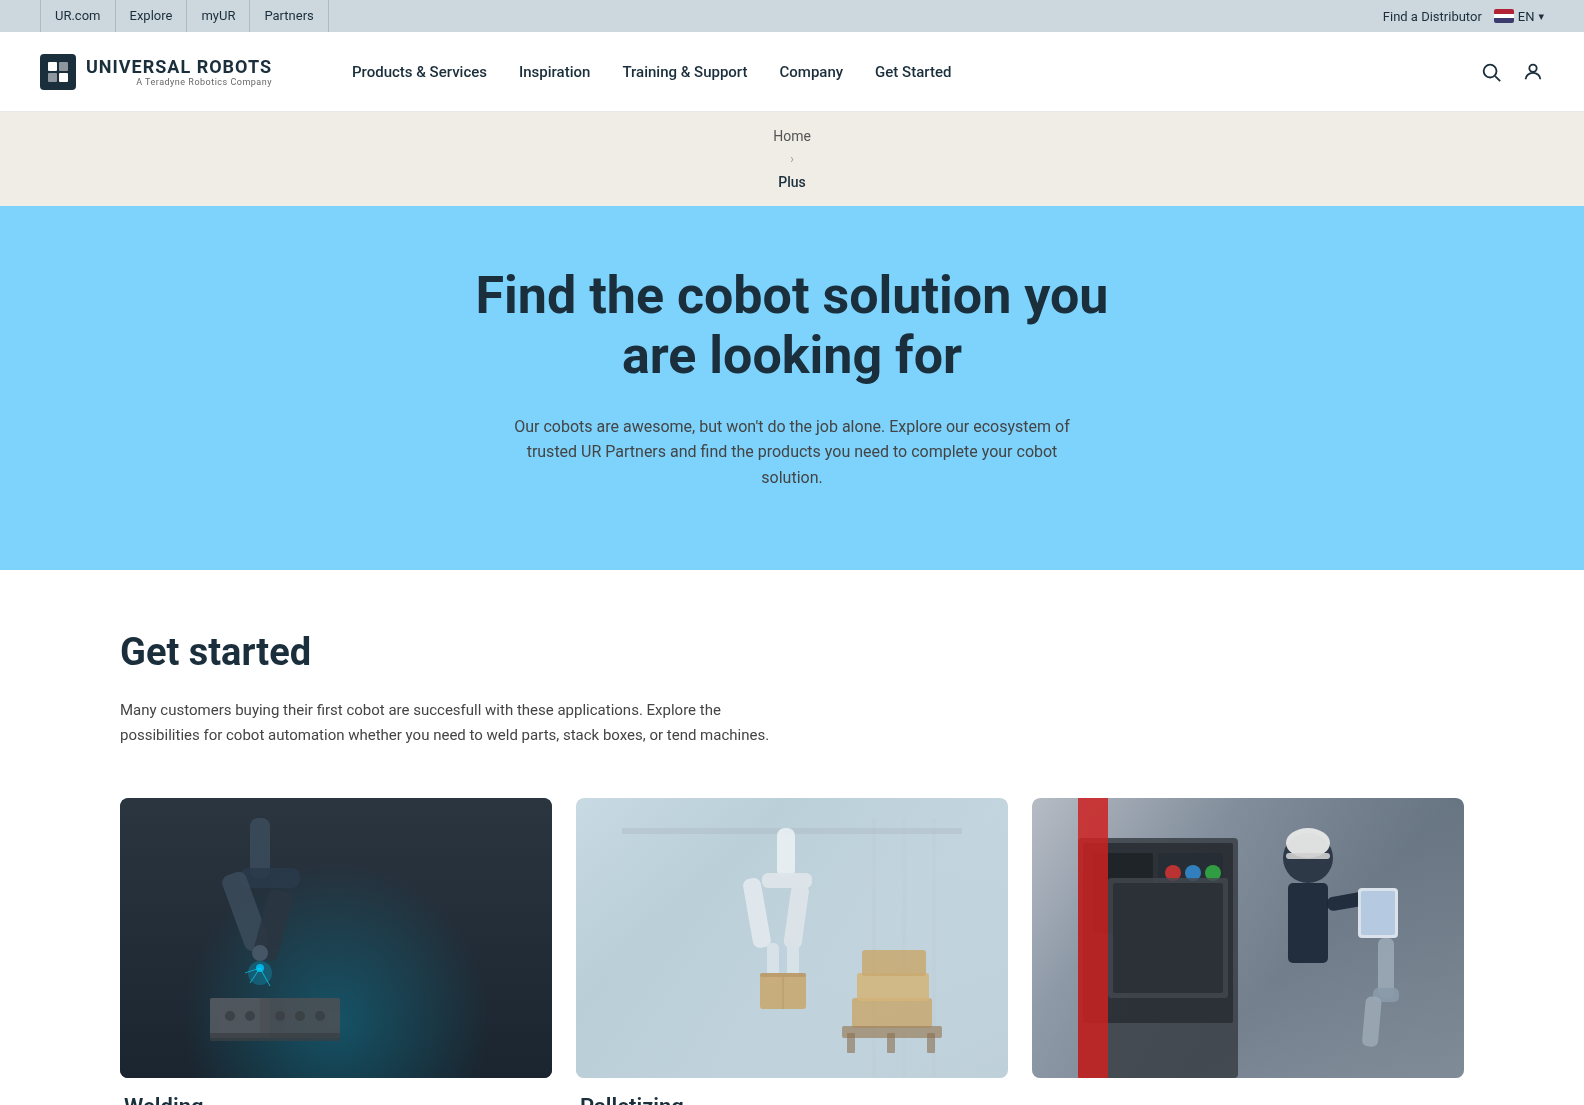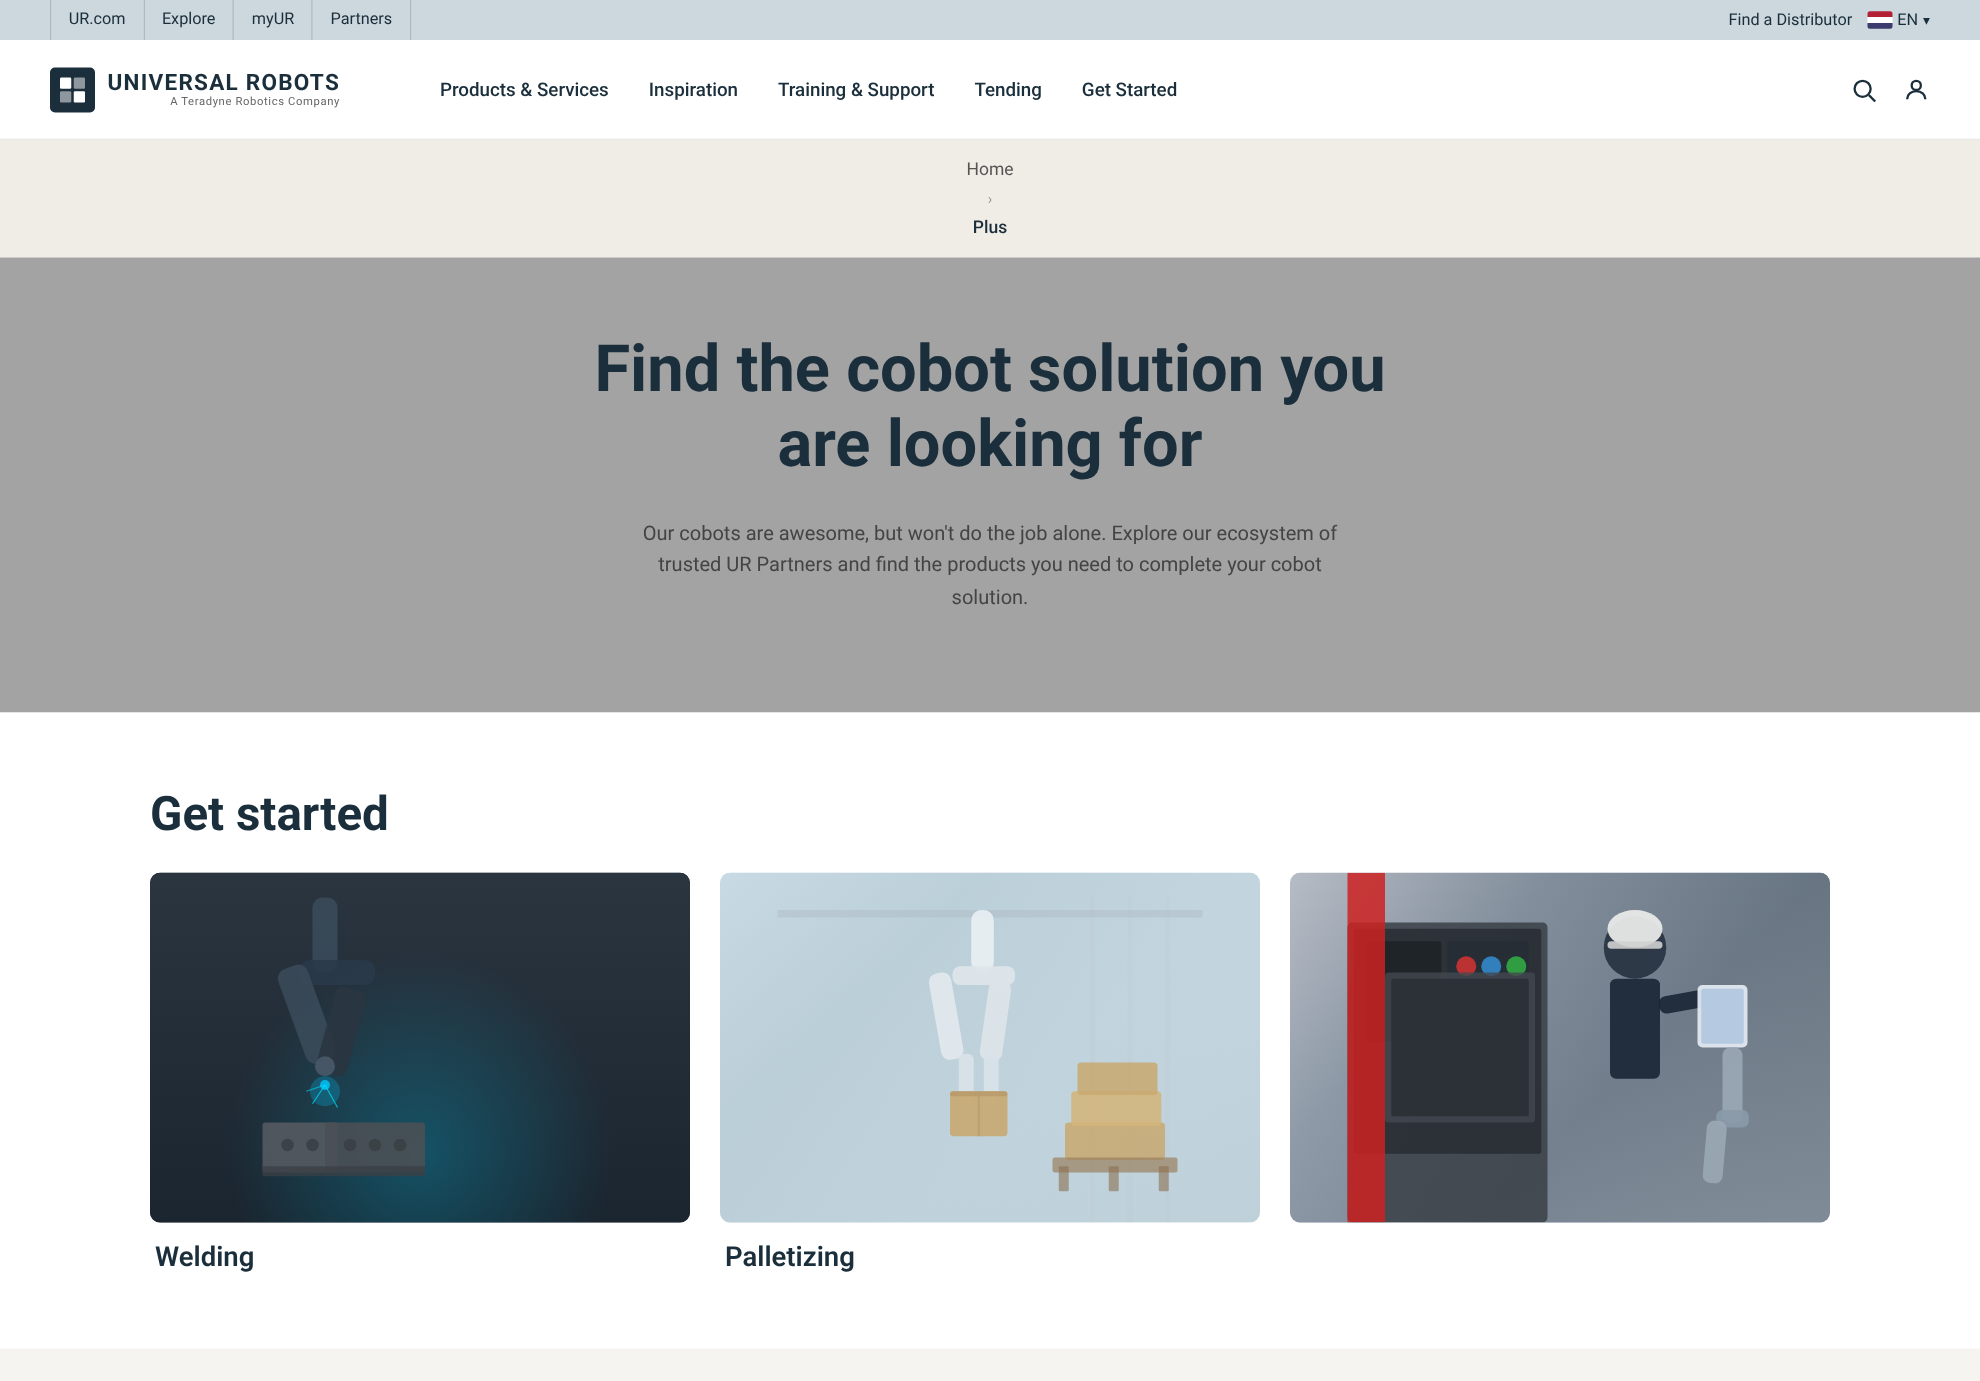--- a/index.html
+++ b/index.html
@@ -83,21 +83,21 @@
       font-size: 14px;
       color: #555;
       flex-direction: column;
     }
     .breadcrumb a { color: #555; text-decoration: none; }
     .breadcrumb-sep { color: #999; font-size: 12px; }
     .breadcrumb-current { color: #1a2e3b; font-weight: 500; }
 
     
     .hero {
-      background: #a3a3a3;
+      background: #7dd3fc;
       text-align: center;
       padding: 60px 40px 80px;
     }
     .hero-title {
       font-size: 52px;
       font-weight: 700;
       color: #1a2e3b;
       line-height: 1.15;
       max-width: 700px;
       margin: 0 auto 28px;
@@ -242,21 +242,21 @@
     <div class="logo-text">
       <span class="logo-main">UNIVERSAL ROBOTS</span>
       <span class="logo-sub">A Teradyne Robotics Company</span>
     </div>
   </a>
 
   <nav>
     <a class="nav-link">Products &amp; Services</a>
     <a class="nav-link">Inspiration</a>
     <a class="nav-link">Training &amp; Support</a>
-    <a class="nav-link">Tending</a>
+    <a class="nav-link">Company</a>
     <a class="nav-link">Get Started</a>
   </nav>
 
   <div class="header-icons">
     <button class="icon-btn">
       <svg width="22" height="22" viewBox="0 0 24 24" fill="none" stroke="currentColor" stroke-width="2">
         <circle cx="11" cy="11" r="7"></circle>
         <line x1="16.5" y1="16.5" x2="22" y2="22"></line>
       </svg>
     </button>
@@ -275,20 +275,21 @@
   <span class="breadcrumb-current">Plus</span>
 </div>
 
 <section class="hero">
   <h1 class="hero-title">Find the cobot solution you are looking for</h1>
   <p class="hero-desc">Our cobots are awesome, but won't do the job alone. Explore our ecosystem of trusted UR Partners and find the products you need to complete your cobot solution.</p>
 </section>
 
 <main class="main-content">
   <h2 class="section-title">Get started</h2>
+  <p class="section-desc">Many customers buying their first cobot are succesfull with these applications. Explore the possibilities for cobot automation whether you need to weld parts, stack boxes, or tend machines.</p>
 
   <div class="cards-grid">
 
     <div class="card">
       <div class="card-image-placeholder card-image-welding">
         <svg class="robot-arm" style="position:absolute;top:10px;left:50px;z-index:4;" width="200" height="220" viewBox="0 0 200 220" fill="none">
 
           <rect x="80" y="10" width="20" height="60" rx="8" fill="#3a4a5a" opacity="0.9"></rect>
           <rect x="70" y="60" width="60" height="20" rx="8" fill="#2a3a4a" opacity="0.9"></rect>
           <rect x="50" y="70" width="25" height="80" rx="8" fill="#3a4a5a" transform="rotate(-20 50 70)" opacity="0.9"></rect>

